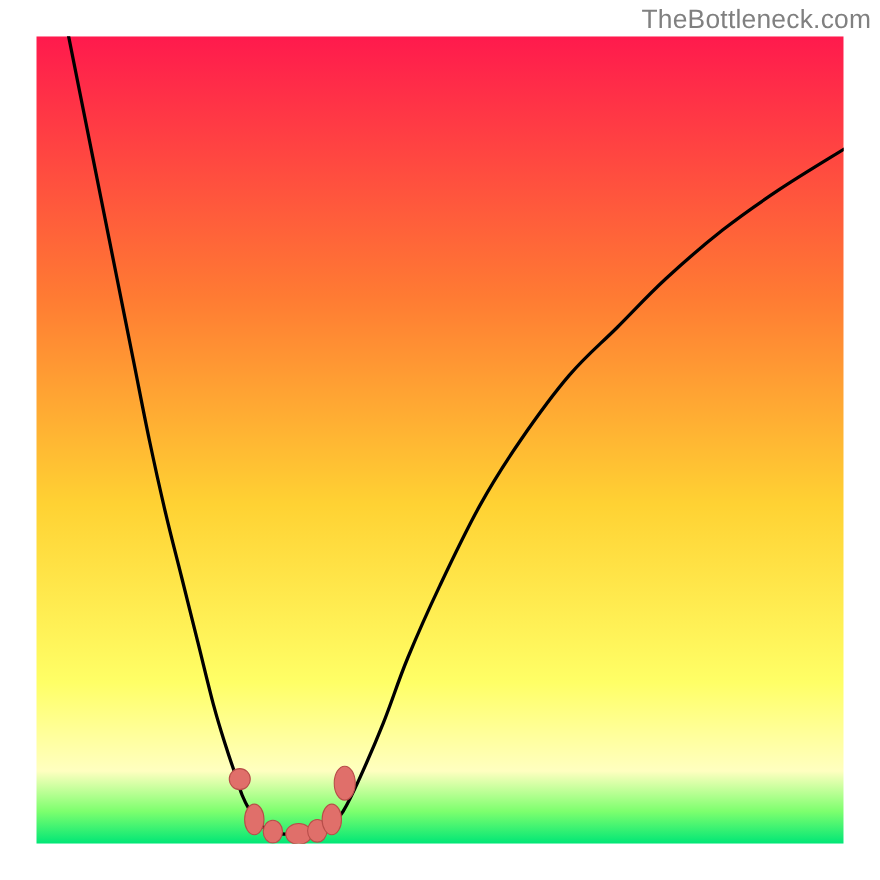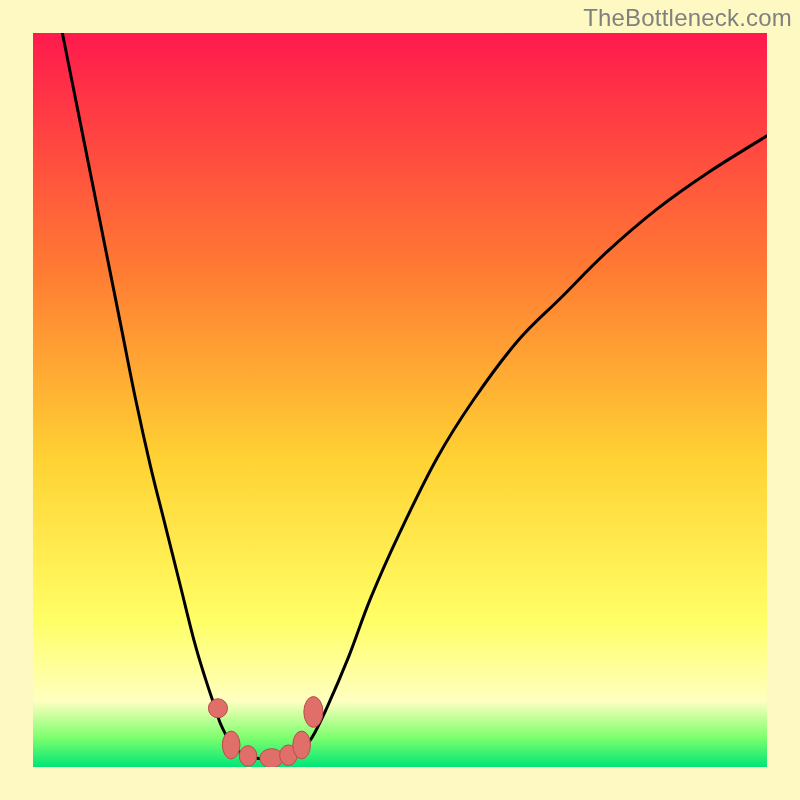--- a/index.html
+++ b/index.html
@@ -8,21 +8,21 @@
     width: 800px;
     height: 800px;
     background: #000;
     overflow: hidden;
     font-family: Arial, Helvetica, sans-serif;
   }
   .frame {
     position: absolute;
     left: 0; top: 0;
     width: 800px; height: 800px;
-    background: #fef9c3;
+    background: #ffffff;
   }
   .watermark {
     position: absolute;
     top: 4px;
     right: 8px;
     color: #808080;
     font-size: 24px;
     font-weight: 500;
     letter-spacing: 0.2px;
     user-select: none;

